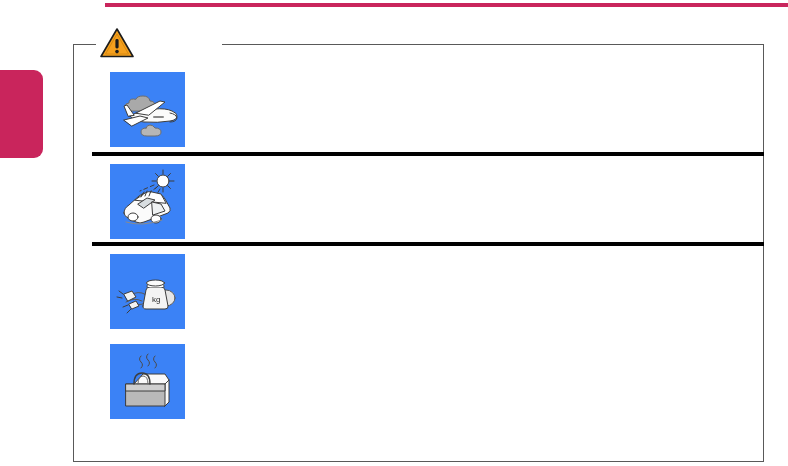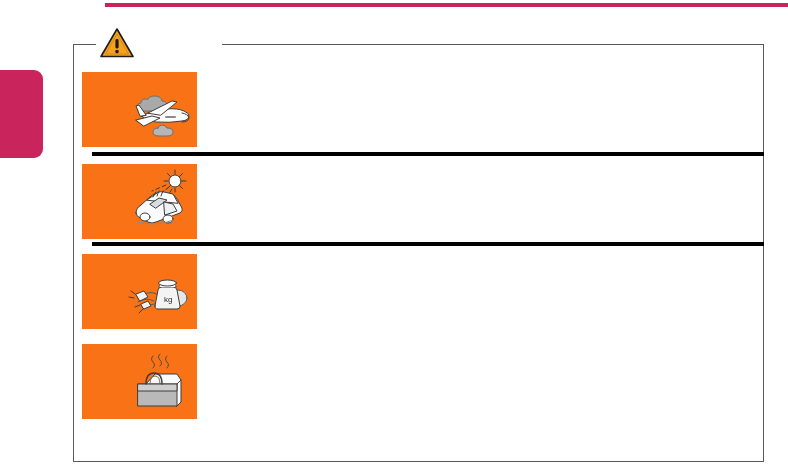--- a/index.html
+++ b/index.html
@@ -94,25 +94,24 @@
     width: 672px;
     height: 4px;
     background: #000000;
   }
   .divider.d1 { top: 152px; }
   .divider.d2 { top: 242px; }
 
   
   .thumb {
     position: absolute;
-    left: 82px;
+    left: 110px;
     width: 75px;
     height: 75px;
-    background: #f97316;
-    padding-left: 40px;
+    background: #3b82f6;
   }
   .thumb.t1 { top: 72px; }
   .thumb.t2 { top: 164px; }
   .thumb.t3 { top: 254px; }
   .thumb.t4 { top: 344px; }
   .thumb svg { display: block; width: 75px; height: 75px; }
 
   
   .text-col {
     position: absolute;

